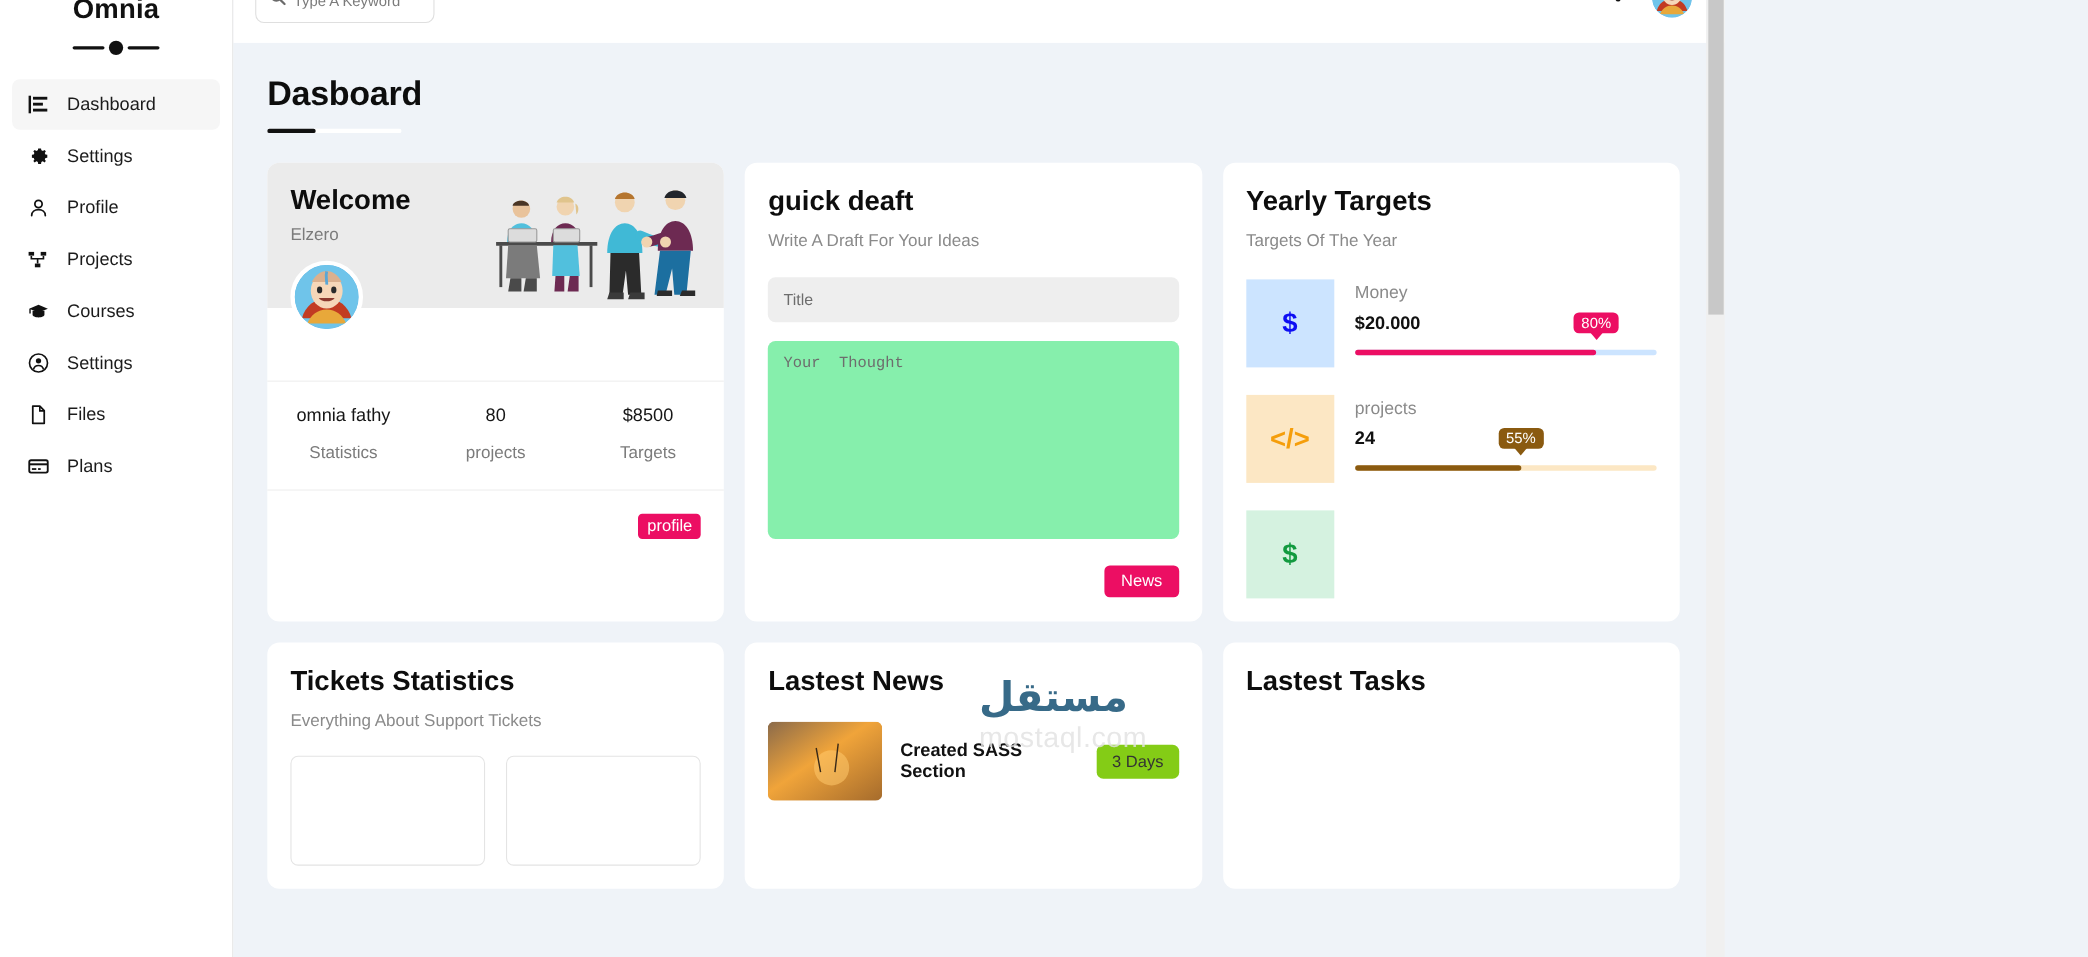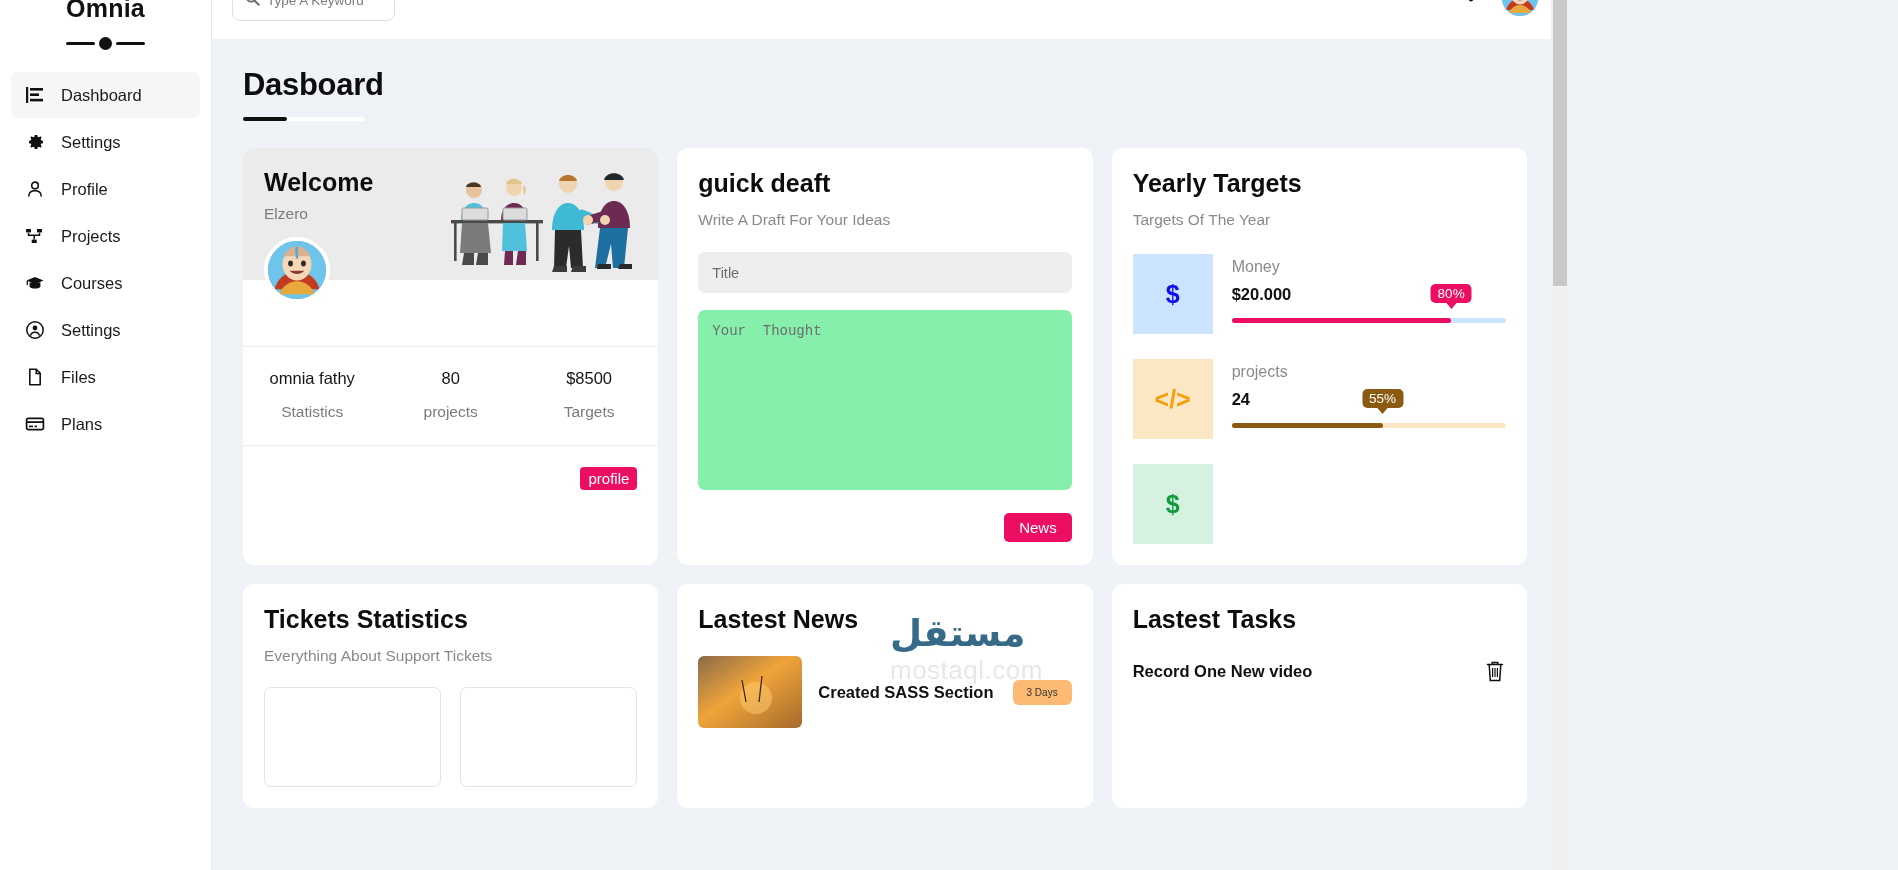--- a/index.html
+++ b/index.html
@@ -145,21 +145,21 @@
   
   .b-title { font-size: 25px; font-weight: bold; color: #0d0d0d; }
   .b-sub { font-size: 15.5px; color: #8a8a8a; margin-top: 13px; }
   .tick-grid { display: grid; grid-template-columns: 1fr 1fr; gap: 19px; margin-top: 22px; }
   .tick-box { border: 1px solid #e4e4e4; border-radius: 7px; height: 100px; }
 
   .news-row { display: flex; align-items: center; gap: 16px; margin-top: 22px; }
   .news-thumb { width: 104px; height: 72px; border-radius: 6px; flex: none; overflow: hidden; }
   .news-mid { flex: 1; }
   .news-head { font-size: 16.5px; font-weight: bold; color: #111; }
-  .news-badge { background: #fdba74; color: #333; font-size: 10px; padding: 7px 14px; border-radius: 6px; flex: none; }
+  .news-badge { background: #84cc16; color: #333; font-size: 15px; padding: 7px 14px; border-radius: 6px; flex: none; }
 
   .task-row { display: flex; align-items: center; margin-top: 25px; }
   .task-name { font-size: 16.5px; font-weight: bold; color: #111; flex: 1; }
   .trash { width: 22px; height: 24px; flex: none; cursor: pointer; }
 
   
   .watermark {
     position: absolute; left: 678px; top: 612px; width: 210px; height: 100px;
     pointer-events: none; z-index: 9; opacity: .82;
   }
@@ -461,30 +461,20 @@
             </div>
             <div class="news-mid">
               <div class="news-head">Created SASS Section</div>
             </div>
             <div class="news-badge">3 Days</div>
           </div>
         </div>
 
         <div class="card">
           <div class="b-title">Lastest Tasks</div>
-          <div class="task-row">
-            <div class="task-name">Record One New video</div>
-            <span class="trash">
-              <svg width="22" height="24" viewBox="0 0 22 24">
-                <path d="M3.5 5.6h15M8.2 5.6V3.4h5.6v2.2" stroke="#111" stroke-width="1.5" fill="none" stroke-linecap="round"></path>
-                <path d="M5.2 5.6l1.1 16h9.4l1.1-16" stroke="#111" stroke-width="1.5" fill="none"></path>
-                <path d="M8.6 9v9M11 9v9M13.4 9v9" stroke="#111" stroke-width="1.2" fill="none"></path>
-              </svg>
-            </span>
-          </div>
         </div>
 
       </div>
     </div>
 
     <div class="watermark">
       <div class="wm-ar">مستقل</div>
       <div class="wm-txt">mostaql.com</div>
     </div>
   </section>

